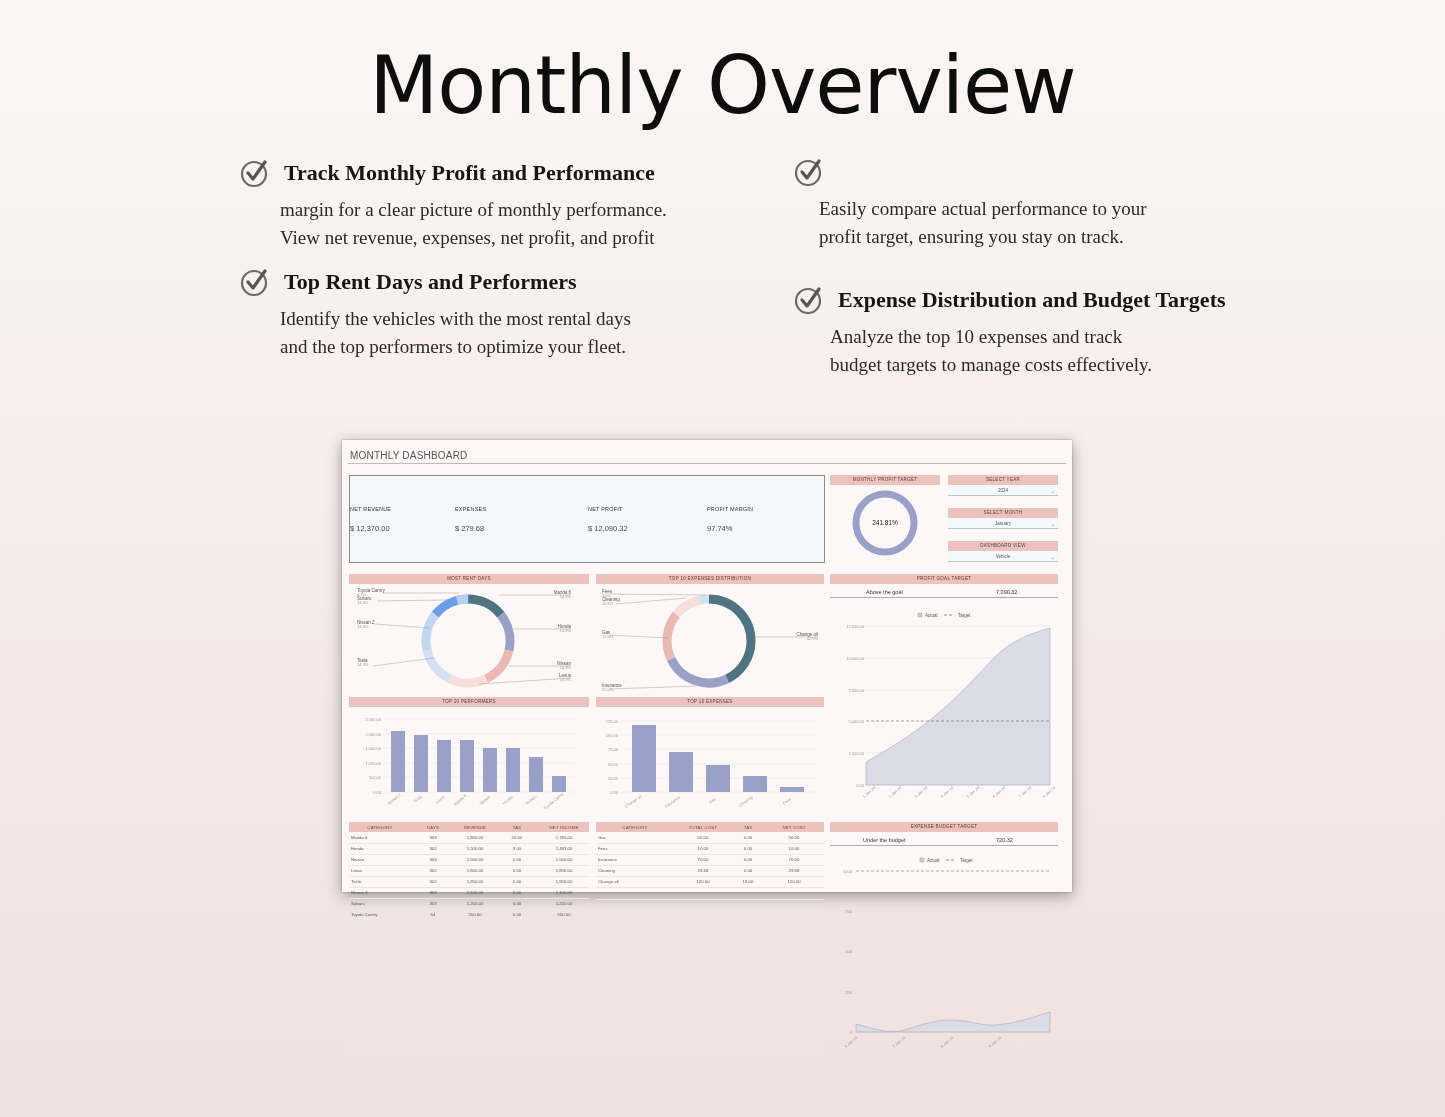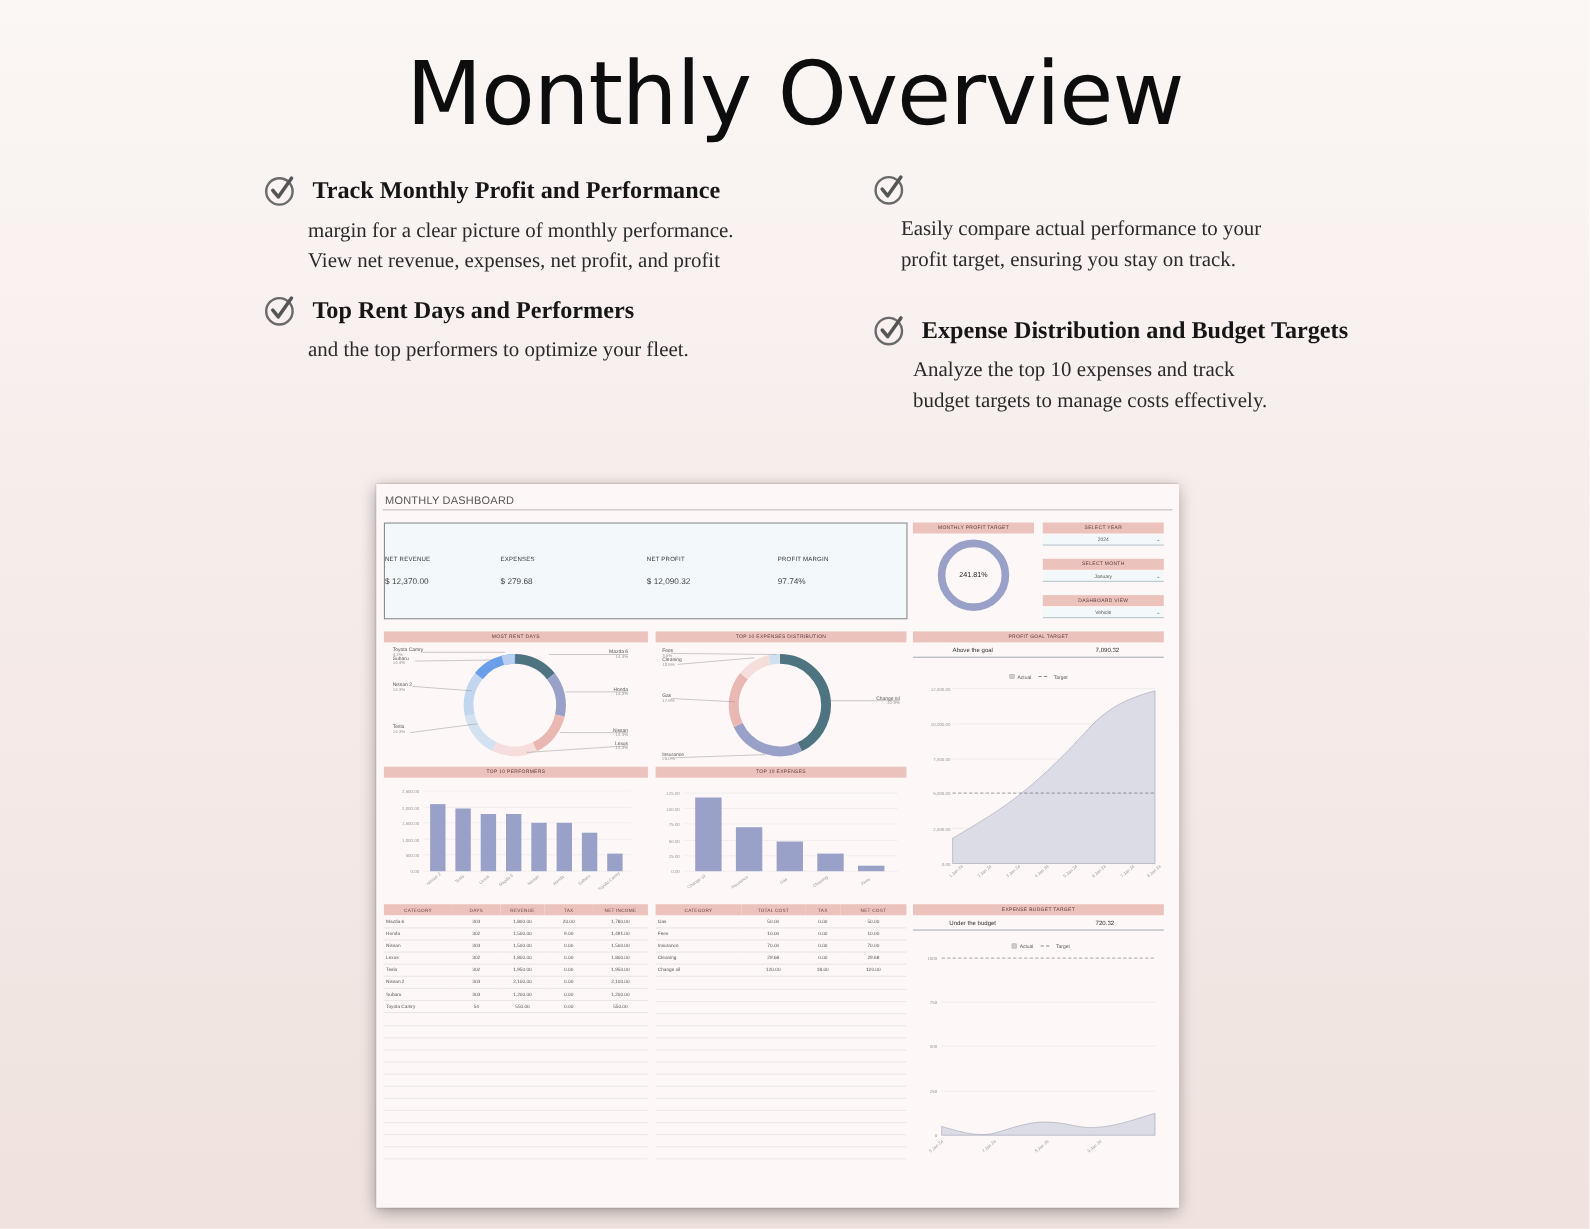--- a/index.html
+++ b/index.html
@@ -19,21 +19,21 @@
   .feature .f-head { display: flex; align-items: center; gap: 14px; }
   .feature .f-title { font-size: 22px; font-weight: 700; color: #161616; white-space: nowrap; }
   .feature .f-desc { font-size: 19px; line-height: 28px; color: #2a2a2a; margin-top: 8px; }
   .check-icon { width: 30px; height: 30px; display: inline-block; flex: 0 0 30px; }
   #f1 { left: 240px; top: 158px; } #f1 .f-desc { margin-left: 40px; width: 430px; }
   #f2 { left: 794px; top: 157px; } #f2 .f-desc { margin-left: 25px; width: 380px; }
   #f3 { left: 240px; top: 267px; } #f3 .f-desc { margin-left: 40px; width: 400px; }
   #f4 { left: 794px; top: 285px; } #f4 .f-desc { margin-left: 36px; width: 380px; }
 
   .dashboard {
-    position: absolute; left: 342px; top: 440px; width: 730px; height: 658px;
+    position: absolute; left: 342px; top: 440px; width: 730px; height: 452px;
     background: #fdf8f7; box-shadow: 0 4px 14px rgba(0,0,0,0.35), 0 0 2px rgba(0,0,0,0.3);
     font-family: "Liberation Sans", sans-serif;
   }
   .dash-title { position: absolute; left: 8px; top: 10px; font-size: 10px; color: #555; letter-spacing: 0.2px; }
   .dash-rule { position: absolute; left: 6px; right: 6px; top: 23px; height: 1px; background: #bbb; }
   .kpi-box {
     position: absolute; left: 7px; top: 35px; width: 476px; height: 88px;
     background: #f3f9fb; border: 1px solid #8c8c8c;
   }
   .kpi { position: absolute; top: 30px; width: 119px; text-align: left; }
@@ -91,20 +91,21 @@
 </div>
 <div class="feature" id="f3">
   <div class="f-head">
     <svg class="check-icon" viewBox="0 0 30 30">
         <circle cx="14" cy="16" r="12" fill="none" stroke="#6a6a6a" stroke-width="2.2"></circle>
         <path d="M8 15 L13 21 L25 4" fill="none" stroke="#555" stroke-width="3.2" stroke-linecap="round" stroke-linejoin="round"></path>
       </svg>
     <span class="f-title">Top Rent Days and Performers</span>
   </div>
   <div class="f-desc">
+      <div>Identify the vehicles with the most rental days</div>
       <div>and the top performers to optimize your fleet.</div>
     </div>
 </div>
 <div class="feature" id="f4">
   <div class="f-head">
     <svg class="check-icon" viewBox="0 0 30 30">
         <circle cx="14" cy="16" r="12" fill="none" stroke="#6a6a6a" stroke-width="2.2"></circle>
         <path d="M8 15 L13 21 L25 4" fill="none" stroke="#555" stroke-width="3.2" stroke-linecap="round" stroke-linejoin="round"></path>
       </svg>
     <span class="f-title">Expense Distribution and Budget Targets</span>

